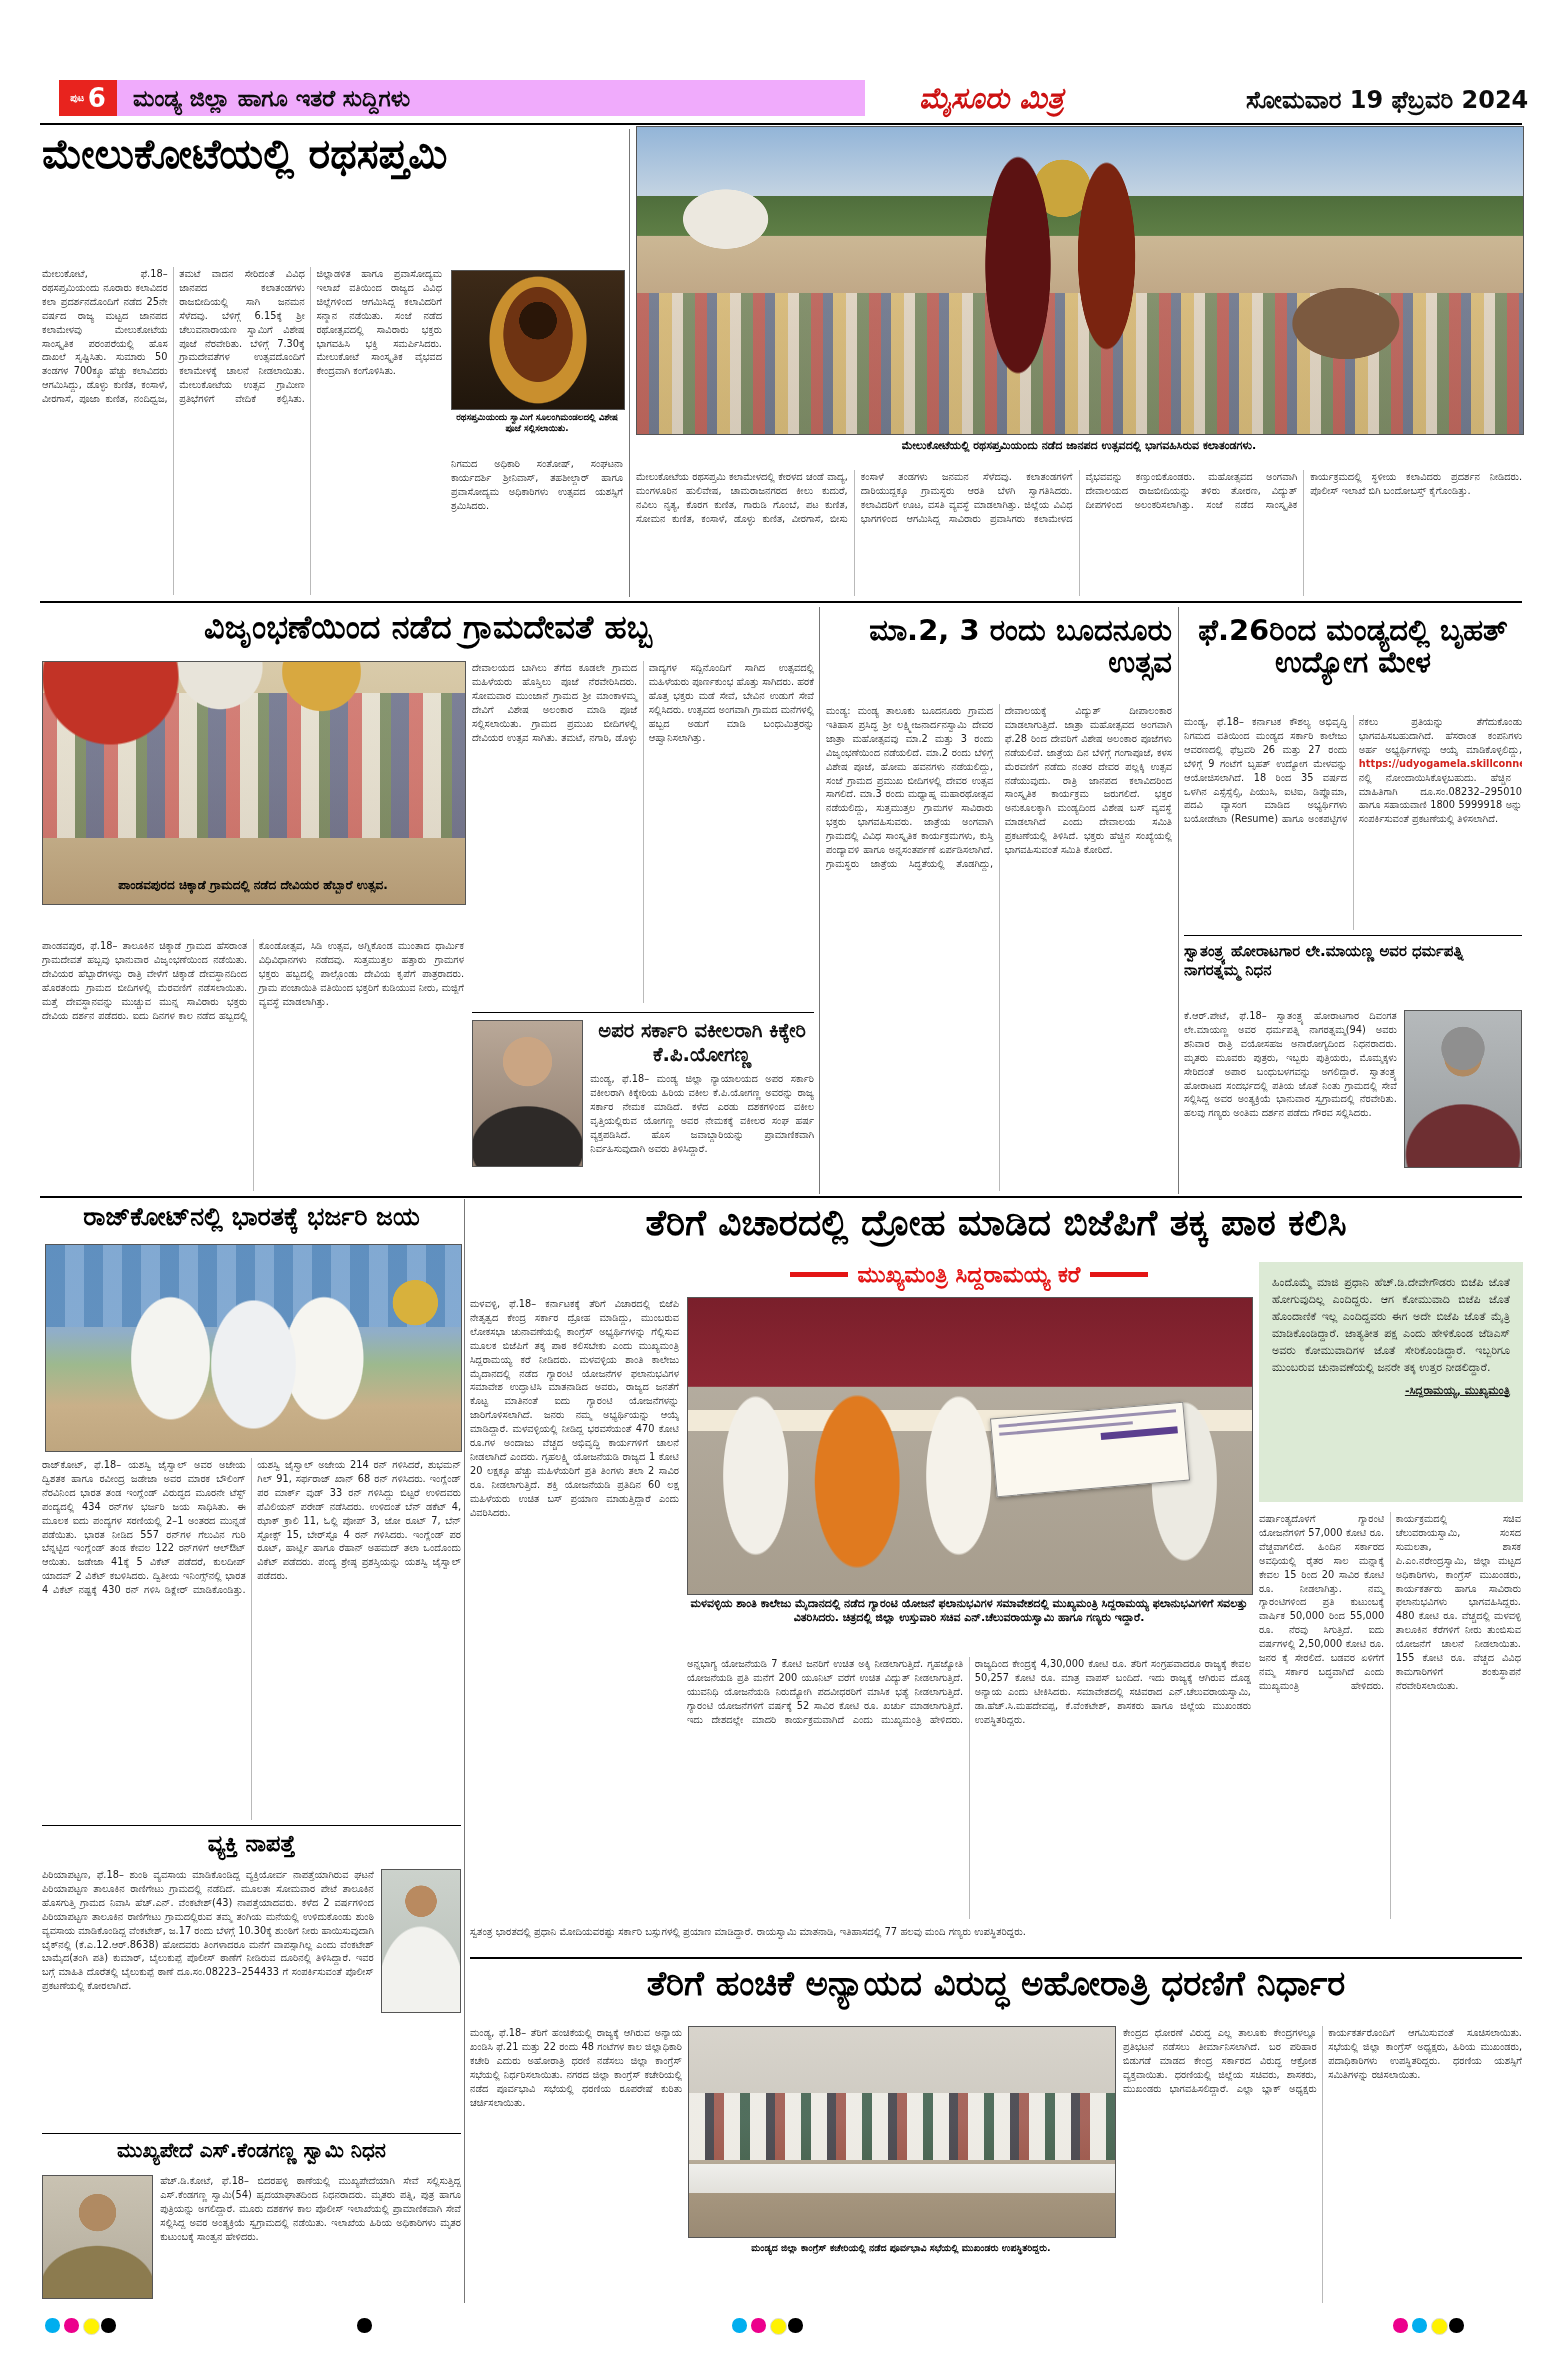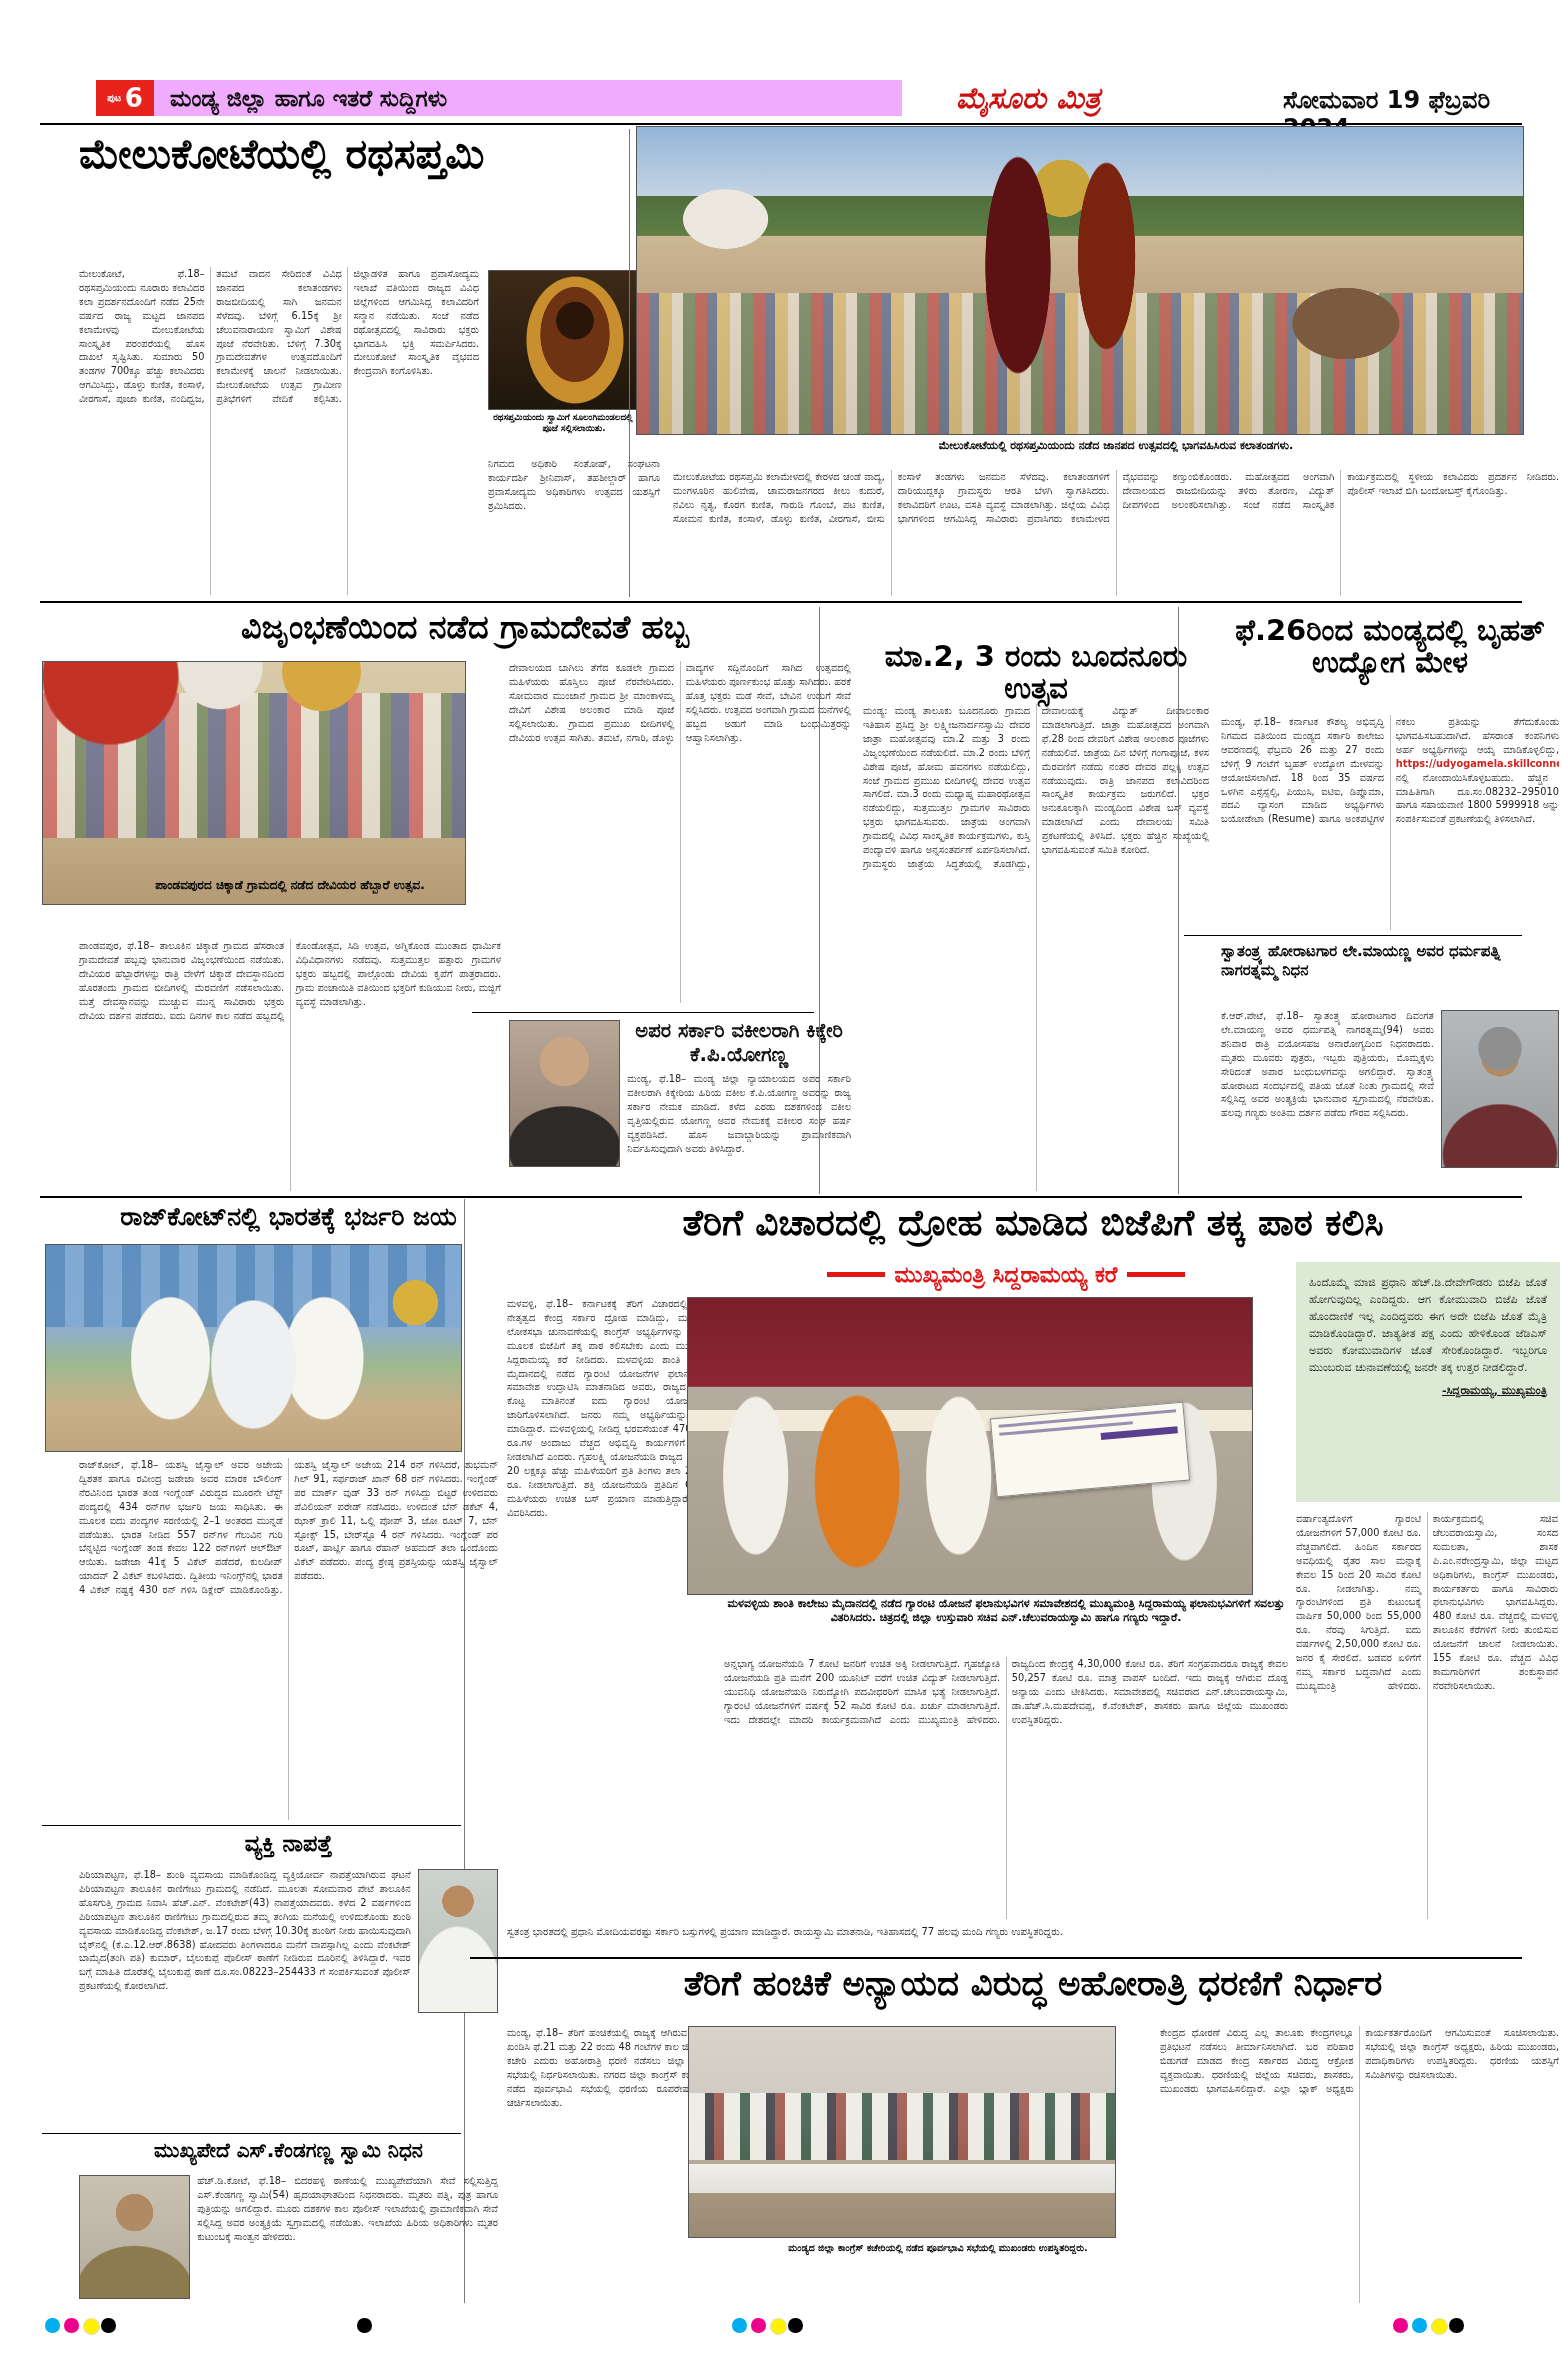--- a/index.html
+++ b/index.html
@@ -1,18 +1,18 @@
 <!DOCTYPE html>
 <html style="font-size:11.6px"><head>
 <meta charset="utf-8">
 <style>
   html,body{margin:0;padding:0;background:#dcdcdc;}
   .page{position:relative;width:1562px;height:2354px;background:#ffffff;overflow:hidden;
         font-family:"DejaVu Sans","Liberation Sans",sans-serif;color:#111;}
-  .abs{position:absolute;margin-left:37px;}
+  .abs{position:absolute;}
   .body-text{font-size:9.8px;line-height:1.42;text-align:justify;color:#1c1c1c;overflow:hidden;}
   .cols2{column-count:2;column-gap:11.6px;column-rule:0.7px solid #b9b9b9;}
   .cols3{column-count:3;column-gap:11.6px;column-rule:0.7px solid #b9b9b9;}
   .cols4{column-count:4;column-gap:13px;column-rule:0.7px solid #b9b9b9;}
   .hl{font-weight:bold;color:#000;line-height:1.1;}
   .red{color:#d2231d;}
   .cap{font-weight:bold;font-size:10px;text-align:center;color:#000;line-height:1.3;}
   .cap-sm{font-weight:bold;font-size:8.7px;text-align:center;color:#000;line-height:1.3;}
   .rule-h{position:absolute;background:#000;}
   .rule-v{position:absolute;background:#777;width:0.7px;}
@@ -157,21 +157,21 @@
   <div class="abs body-text cols2" style="left:42px;top:939px;width:422px;height:252px;">ಪಾಂಡವಪುರ, ಫೆ.18– ತಾಲೂಕಿನ ಚಿಕ್ಕಾಡೆ ಗ್ರಾಮದ ಹೆಸರಾಂತ ಗ್ರಾಮದೇವತೆ ಹಬ್ಬವು ಭಾನುವಾರ ವಿಜೃಂಭಣೆಯಿಂದ ನಡೆಯಿತು. ದೇವಿಯರ ಹೆಬ್ಬಾರೆಗಳನ್ನು ರಾತ್ರಿ ವೇಳೆಗೆ ಚಿಕ್ಕಾಡೆ ದೇವಸ್ಥಾನದಿಂದ ಹೊರತಂದು ಗ್ರಾಮದ ಬೀದಿಗಳಲ್ಲಿ ಮೆರವಣಿಗೆ ನಡೆಸಲಾಯಿತು. ಮತ್ತೆ ದೇವಸ್ಥಾನವನ್ನು ಮುಚ್ಚುವ ಮುನ್ನ ಸಾವಿರಾರು ಭಕ್ತರು ದೇವಿಯ ದರ್ಶನ ಪಡೆದರು. ಐದು ದಿನಗಳ ಕಾಲ ನಡೆದ ಹಬ್ಬದಲ್ಲಿ ಕೊಂಡೋತ್ಸವ, ಸಿಡಿ ಉತ್ಸವ, ಅಗ್ನಿಕೊಂಡ ಮುಂತಾದ ಧಾರ್ಮಿಕ ವಿಧಿವಿಧಾನಗಳು ನಡೆದವು. ಸುತ್ತಮುತ್ತಲ ಹತ್ತಾರು ಗ್ರಾಮಗಳ ಭಕ್ತರು ಹಬ್ಬದಲ್ಲಿ ಪಾಲ್ಗೊಂಡು ದೇವಿಯ ಕೃಪೆಗೆ ಪಾತ್ರರಾದರು. ಗ್ರಾಮ ಪಂಚಾಯಿತಿ ವತಿಯಿಂದ ಭಕ್ತರಿಗೆ ಕುಡಿಯುವ ನೀರು, ಮಜ್ಜಿಗೆ ವ್ಯವಸ್ಥೆ ಮಾಡಲಾಗಿತ್ತು.</div>
 
   <div class="rule-h" style="left:472px;top:1012px;width:342px;height:1.4px;"></div>
   <div class="abs" style="left:472px;top:1019px;width:342px;height:172px;overflow:hidden;">
     <div class="photo-f float-l ph-yoganna" style="width:109px;height:145px;"></div>
     <div class="vakil-head">ಅಪರ ಸರ್ಕಾರಿ ವಕೀಲರಾಗಿ ಕಿಕ್ಕೇರಿ ಕೆ.ಪಿ.ಯೋಗಣ್ಣ</div>
     <div class="body-text" style="margin-top:4.3px;">ಮಂಡ್ಯ, ಫೆ.18– ಮಂಡ್ಯ ಜಿಲ್ಲಾ ನ್ಯಾಯಾಲಯದ ಅಪರ ಸರ್ಕಾರಿ ವಕೀಲರಾಗಿ ಕಿಕ್ಕೇರಿಯ ಹಿರಿಯ ವಕೀಲ ಕೆ.ಪಿ.ಯೋಗಣ್ಣ ಅವರನ್ನು ರಾಜ್ಯ ಸರ್ಕಾರ ನೇಮಕ ಮಾಡಿದೆ. ಕಳೆದ ಎರಡು ದಶಕಗಳಿಂದ ವಕೀಲ ವೃತ್ತಿಯಲ್ಲಿರುವ ಯೋಗಣ್ಣ ಅವರ ನೇಮಕಕ್ಕೆ ವಕೀಲರ ಸಂಘ ಹರ್ಷ ವ್ಯಕ್ತಪಡಿಸಿದೆ. ಹೊಸ ಜವಾಬ್ದಾರಿಯನ್ನು ಪ್ರಾಮಾಣಿಕವಾಗಿ ನಿರ್ವಹಿಸುವುದಾಗಿ ಅವರು ತಿಳಿಸಿದ್ದಾರೆ.</div>
   </div>
   <div class="rule-v" style="left:819px;top:607px;height:587px;"></div>
 
-  <div class="abs hl" style="left:826px;top:641px;width:346px;font-size:29px;text-align:center;">ಮಾ.2, 3 ರಂದು ಬೂದನೂರು ಉತ್ಸವ</div>
+  <div class="abs hl" style="left:826px;top:615px;width:346px;font-size:29px;text-align:right;">ಮಾ.2, 3 ರಂದು ಬೂದನೂರು ಉತ್ಸವ</div>
   <div class="abs body-text cols2" style="left:826px;top:704px;width:346px;height:487px;">ಮಂಡ್ಯ: ಮಂಡ್ಯ ತಾಲೂಕು ಬೂದನೂರು ಗ್ರಾಮದ ಇತಿಹಾಸ ಪ್ರಸಿದ್ಧ ಶ್ರೀ ಲಕ್ಷ್ಮೀಜನಾರ್ದನಸ್ವಾಮಿ ದೇವರ ಜಾತ್ರಾ ಮಹೋತ್ಸವವು ಮಾ.2 ಮತ್ತು 3 ರಂದು ವಿಜೃಂಭಣೆಯಿಂದ ನಡೆಯಲಿದೆ. ಮಾ.2 ರಂದು ಬೆಳಿಗ್ಗೆ ವಿಶೇಷ ಪೂಜೆ, ಹೋಮ ಹವನಗಳು ನಡೆಯಲಿದ್ದು, ಸಂಜೆ ಗ್ರಾಮದ ಪ್ರಮುಖ ಬೀದಿಗಳಲ್ಲಿ ದೇವರ ಉತ್ಸವ ಸಾಗಲಿದೆ. ಮಾ.3 ರಂದು ಮಧ್ಯಾಹ್ನ ಮಹಾರಥೋತ್ಸವ ನಡೆಯಲಿದ್ದು, ಸುತ್ತಮುತ್ತಲ ಗ್ರಾಮಗಳ ಸಾವಿರಾರು ಭಕ್ತರು ಭಾಗವಹಿಸುವರು. ಜಾತ್ರೆಯ ಅಂಗವಾಗಿ ಗ್ರಾಮದಲ್ಲಿ ವಿವಿಧ ಸಾಂಸ್ಕೃತಿಕ ಕಾರ್ಯಕ್ರಮಗಳು, ಕುಸ್ತಿ ಪಂದ್ಯಾವಳಿ ಹಾಗೂ ಅನ್ನಸಂತರ್ಪಣೆ ಏರ್ಪಡಿಸಲಾಗಿದೆ. ಗ್ರಾಮಸ್ಥರು ಜಾತ್ರೆಯ ಸಿದ್ಧತೆಯಲ್ಲಿ ತೊಡಗಿದ್ದು, ದೇವಾಲಯಕ್ಕೆ ವಿದ್ಯುತ್ ದೀಪಾಲಂಕಾರ ಮಾಡಲಾಗುತ್ತಿದೆ. ಜಾತ್ರಾ ಮಹೋತ್ಸವದ ಅಂಗವಾಗಿ ಫೆ.28 ರಿಂದ ದೇವರಿಗೆ ವಿಶೇಷ ಅಲಂಕಾರ ಪೂಜೆಗಳು ನಡೆಯಲಿವೆ. ಜಾತ್ರೆಯ ದಿನ ಬೆಳಿಗ್ಗೆ ಗಂಗಾಪೂಜೆ, ಕಳಸ ಮೆರವಣಿಗೆ ನಡೆದು ನಂತರ ದೇವರ ಪಲ್ಲಕ್ಕಿ ಉತ್ಸವ ನಡೆಯುವುದು. ರಾತ್ರಿ ಜಾನಪದ ಕಲಾವಿದರಿಂದ ಸಾಂಸ್ಕೃತಿಕ ಕಾರ್ಯಕ್ರಮ ಜರುಗಲಿದೆ. ಭಕ್ತರ ಅನುಕೂಲಕ್ಕಾಗಿ ಮಂಡ್ಯದಿಂದ ವಿಶೇಷ ಬಸ್ ವ್ಯವಸ್ಥೆ ಮಾಡಲಾಗಿದೆ ಎಂದು ದೇವಾಲಯ ಸಮಿತಿ ಪ್ರಕಟಣೆಯಲ್ಲಿ ತಿಳಿಸಿದೆ. ಭಕ್ತರು ಹೆಚ್ಚಿನ ಸಂಖ್ಯೆಯಲ್ಲಿ ಭಾಗವಹಿಸುವಂತೆ ಸಮಿತಿ ಕೋರಿದೆ.</div>
   <div class="rule-v" style="left:1178px;top:607px;height:587px;"></div>
 
   <div class="abs hl" style="left:1184px;top:615px;width:338px;font-size:29px;text-align:center;">ಫೆ.26ರಿಂದ ಮಂಡ್ಯದಲ್ಲಿ ಬೃಹತ್ ಉದ್ಯೋಗ ಮೇಳ</div>
   <div class="abs body-text cols2" style="left:1184px;top:715px;width:338px;height:215px;">
     <span>ಮಂಡ್ಯ, ಫೆ.18– ಕರ್ನಾಟಕ ಕೌಶಲ್ಯ ಅಭಿವೃದ್ಧಿ ನಿಗಮದ ವತಿಯಿಂದ ಮಂಡ್ಯದ ಸರ್ಕಾರಿ ಕಾಲೇಜು ಆವರಣದಲ್ಲಿ ಫೆಬ್ರವರಿ 26 ಮತ್ತು 27 ರಂದು ಬೆಳಿಗ್ಗೆ 9 ಗಂಟೆಗೆ ಬೃಹತ್ ಉದ್ಯೋಗ ಮೇಳವನ್ನು ಆಯೋಜಿಸಲಾಗಿದೆ. 18 ರಿಂದ 35 ವರ್ಷದ ಒಳಗಿನ ಎಸ್ಸೆಸ್ಸೆಲ್ಸಿ, ಪಿಯುಸಿ, ಐಟಿಐ, ಡಿಪ್ಲೊಮಾ, ಪದವಿ ವ್ಯಾಸಂಗ ಮಾಡಿದ ಅಭ್ಯರ್ಥಿಗಳು ಬಯೋಡೇಟಾ (Resume) ಹಾಗೂ ಅಂಕಪಟ್ಟಿಗಳ ನಕಲು ಪ್ರತಿಯನ್ನು ತೆಗೆದುಕೊಂಡು ಭಾಗವಹಿಸಬಹುದಾಗಿದೆ. ಹೆಸರಾಂತ ಕಂಪನಿಗಳು ಅರ್ಹ ಅಭ್ಯರ್ಥಿಗಳನ್ನು ಆಯ್ಕೆ ಮಾಡಿಕೊಳ್ಳಲಿದ್ದು, </span><span class="red" style="font-weight:bold;">https://udyogamela.skillconnect.kaushalkar.com/candidateRegistration</span><span> ನಲ್ಲಿ ನೋಂದಾಯಿಸಿಕೊಳ್ಳಬಹುದು. ಹೆಚ್ಚಿನ ಮಾಹಿತಿಗಾಗಿ ದೂ.ಸಂ.08232–295010 ಹಾಗೂ ಸಹಾಯವಾಣಿ 1800 5999918 ಅನ್ನು ಸಂಪರ್ಕಿಸುವಂತೆ ಪ್ರಕಟಣೆಯಲ್ಲಿ ತಿಳಿಸಲಾಗಿದೆ.</span>
   </div>
   <div class="rule-h" style="left:1184px;top:935px;width:338px;height:1.4px;"></div>
   <div class="abs hl" style="left:1184px;top:942px;width:338px;font-size:15px;text-align:left;line-height:1.25;">ಸ್ವಾತಂತ್ರ್ಯ ಹೋರಾಟಗಾರ ಲೇ.ಮಾಯಣ್ಣ ಅವರ ಧರ್ಮಪತ್ನಿ ನಾಗರತ್ನಮ್ಮ ನಿಧನ</div>
   <div class="abs" style="left:1184px;top:1009px;width:338px;height:183px;overflow:hidden;">

